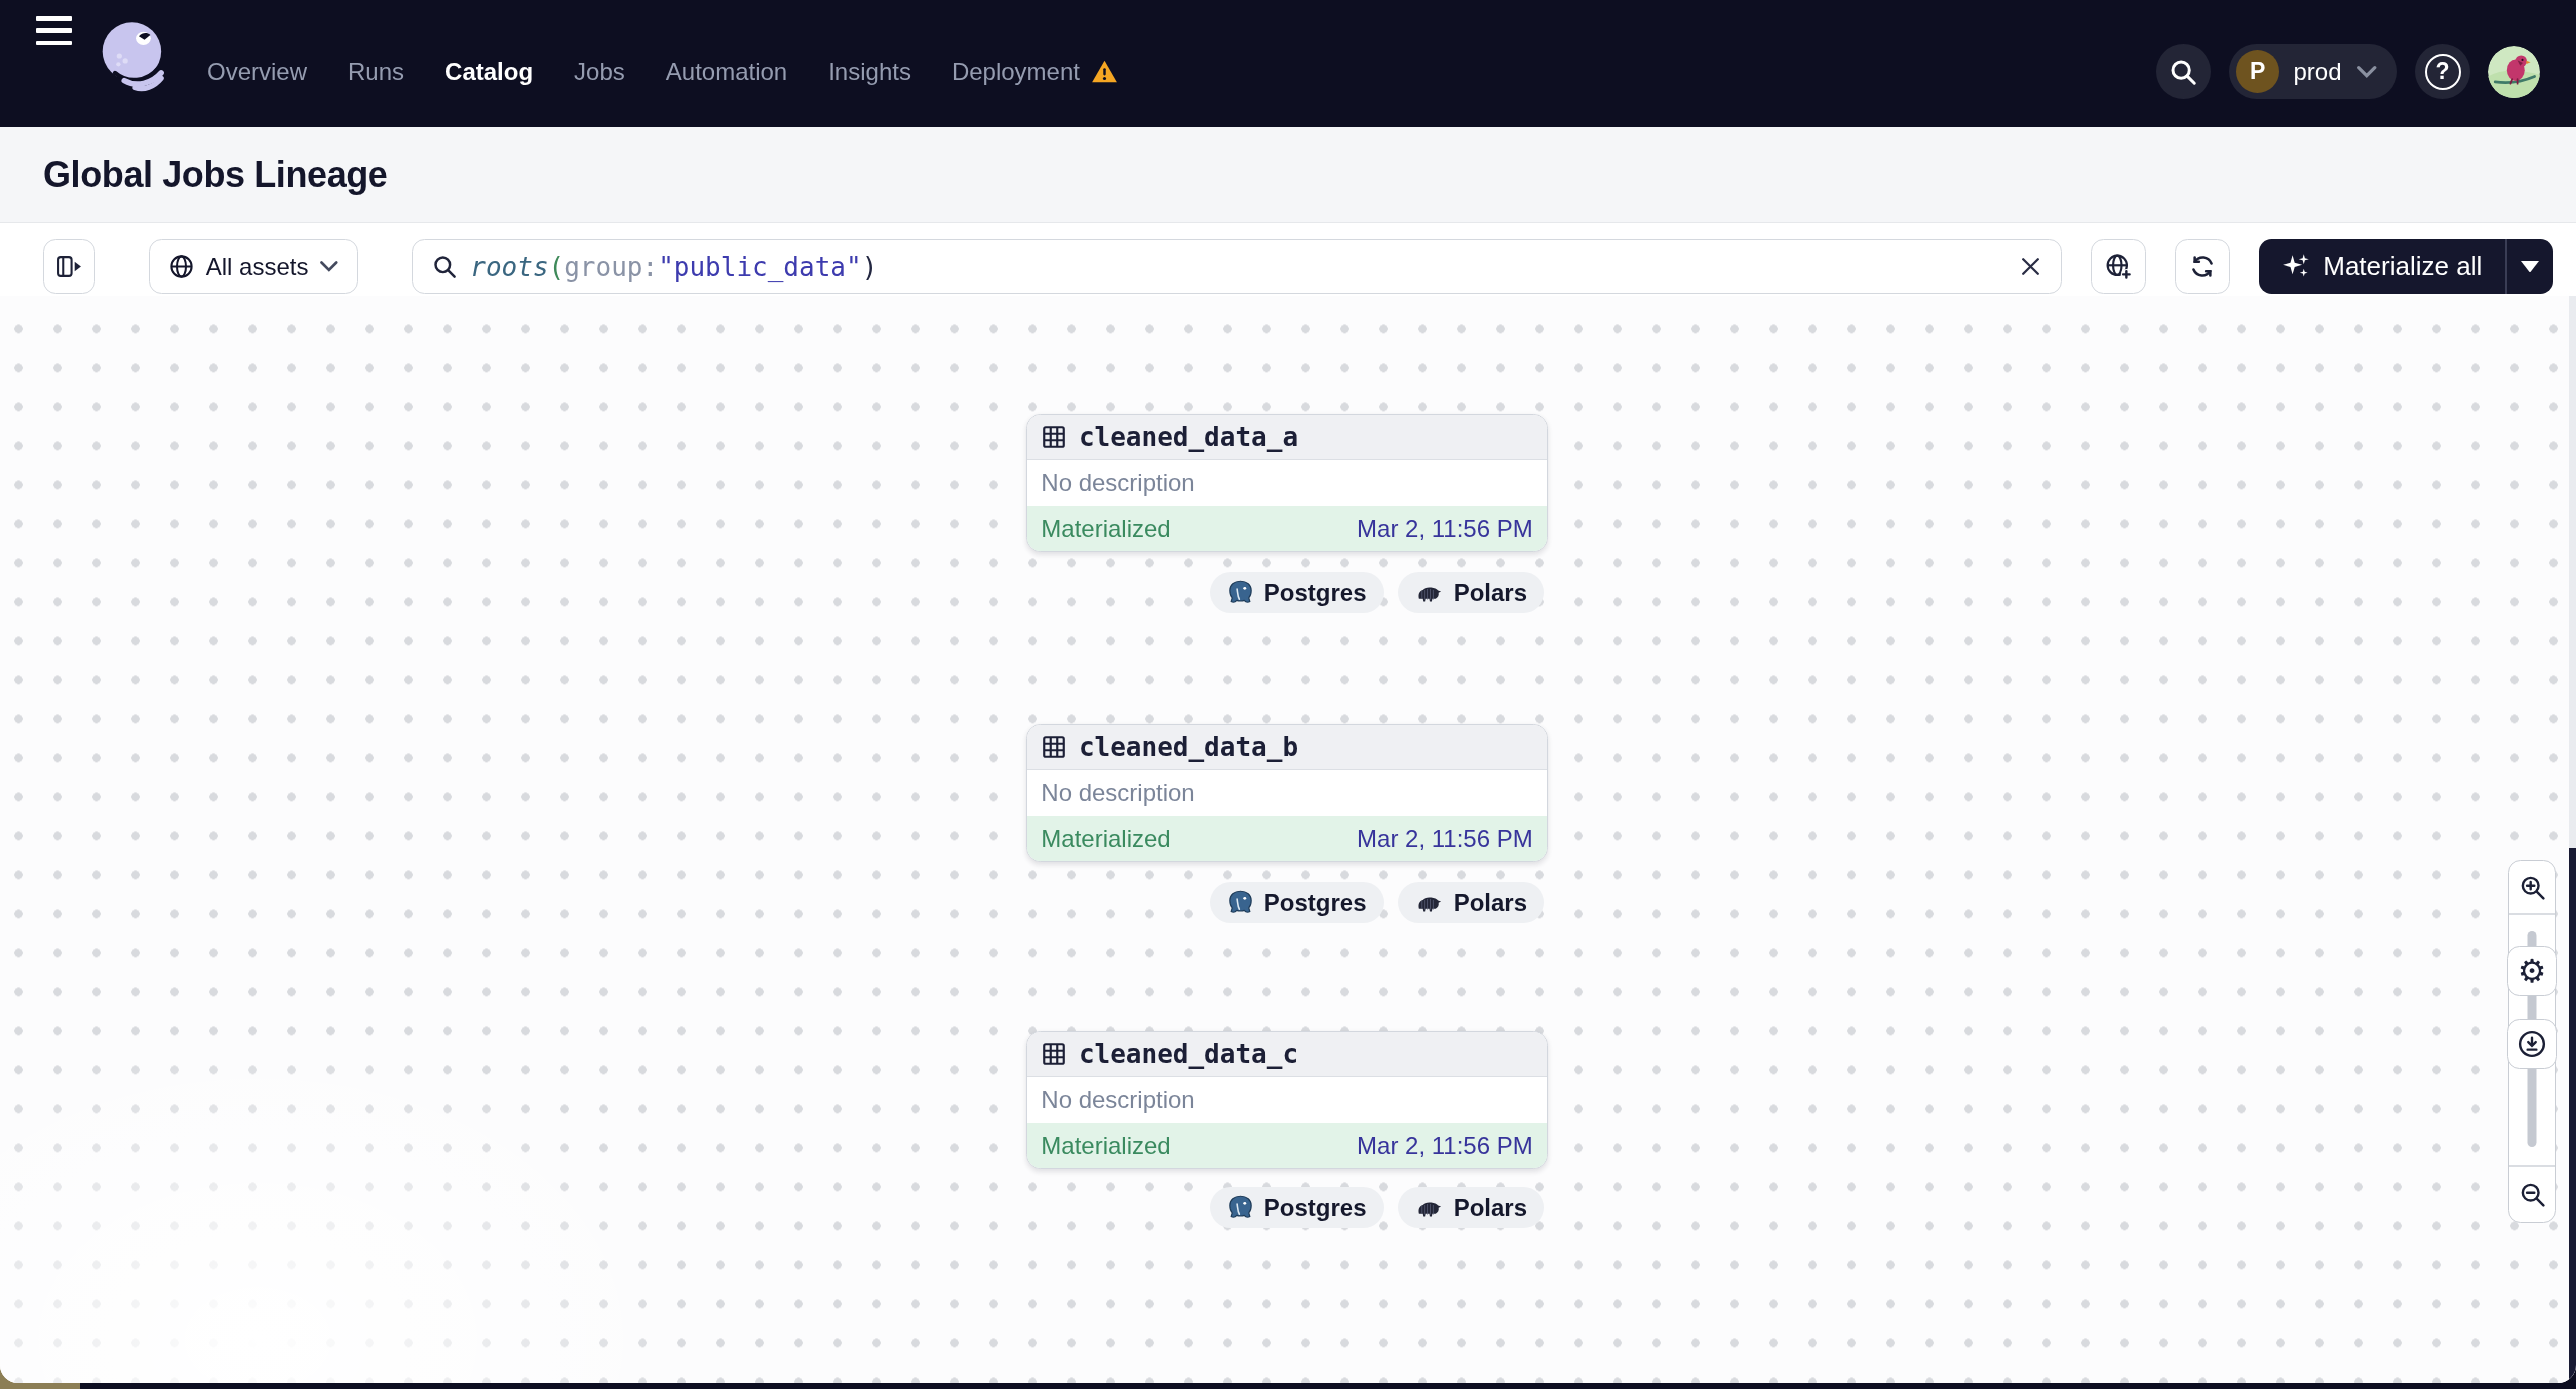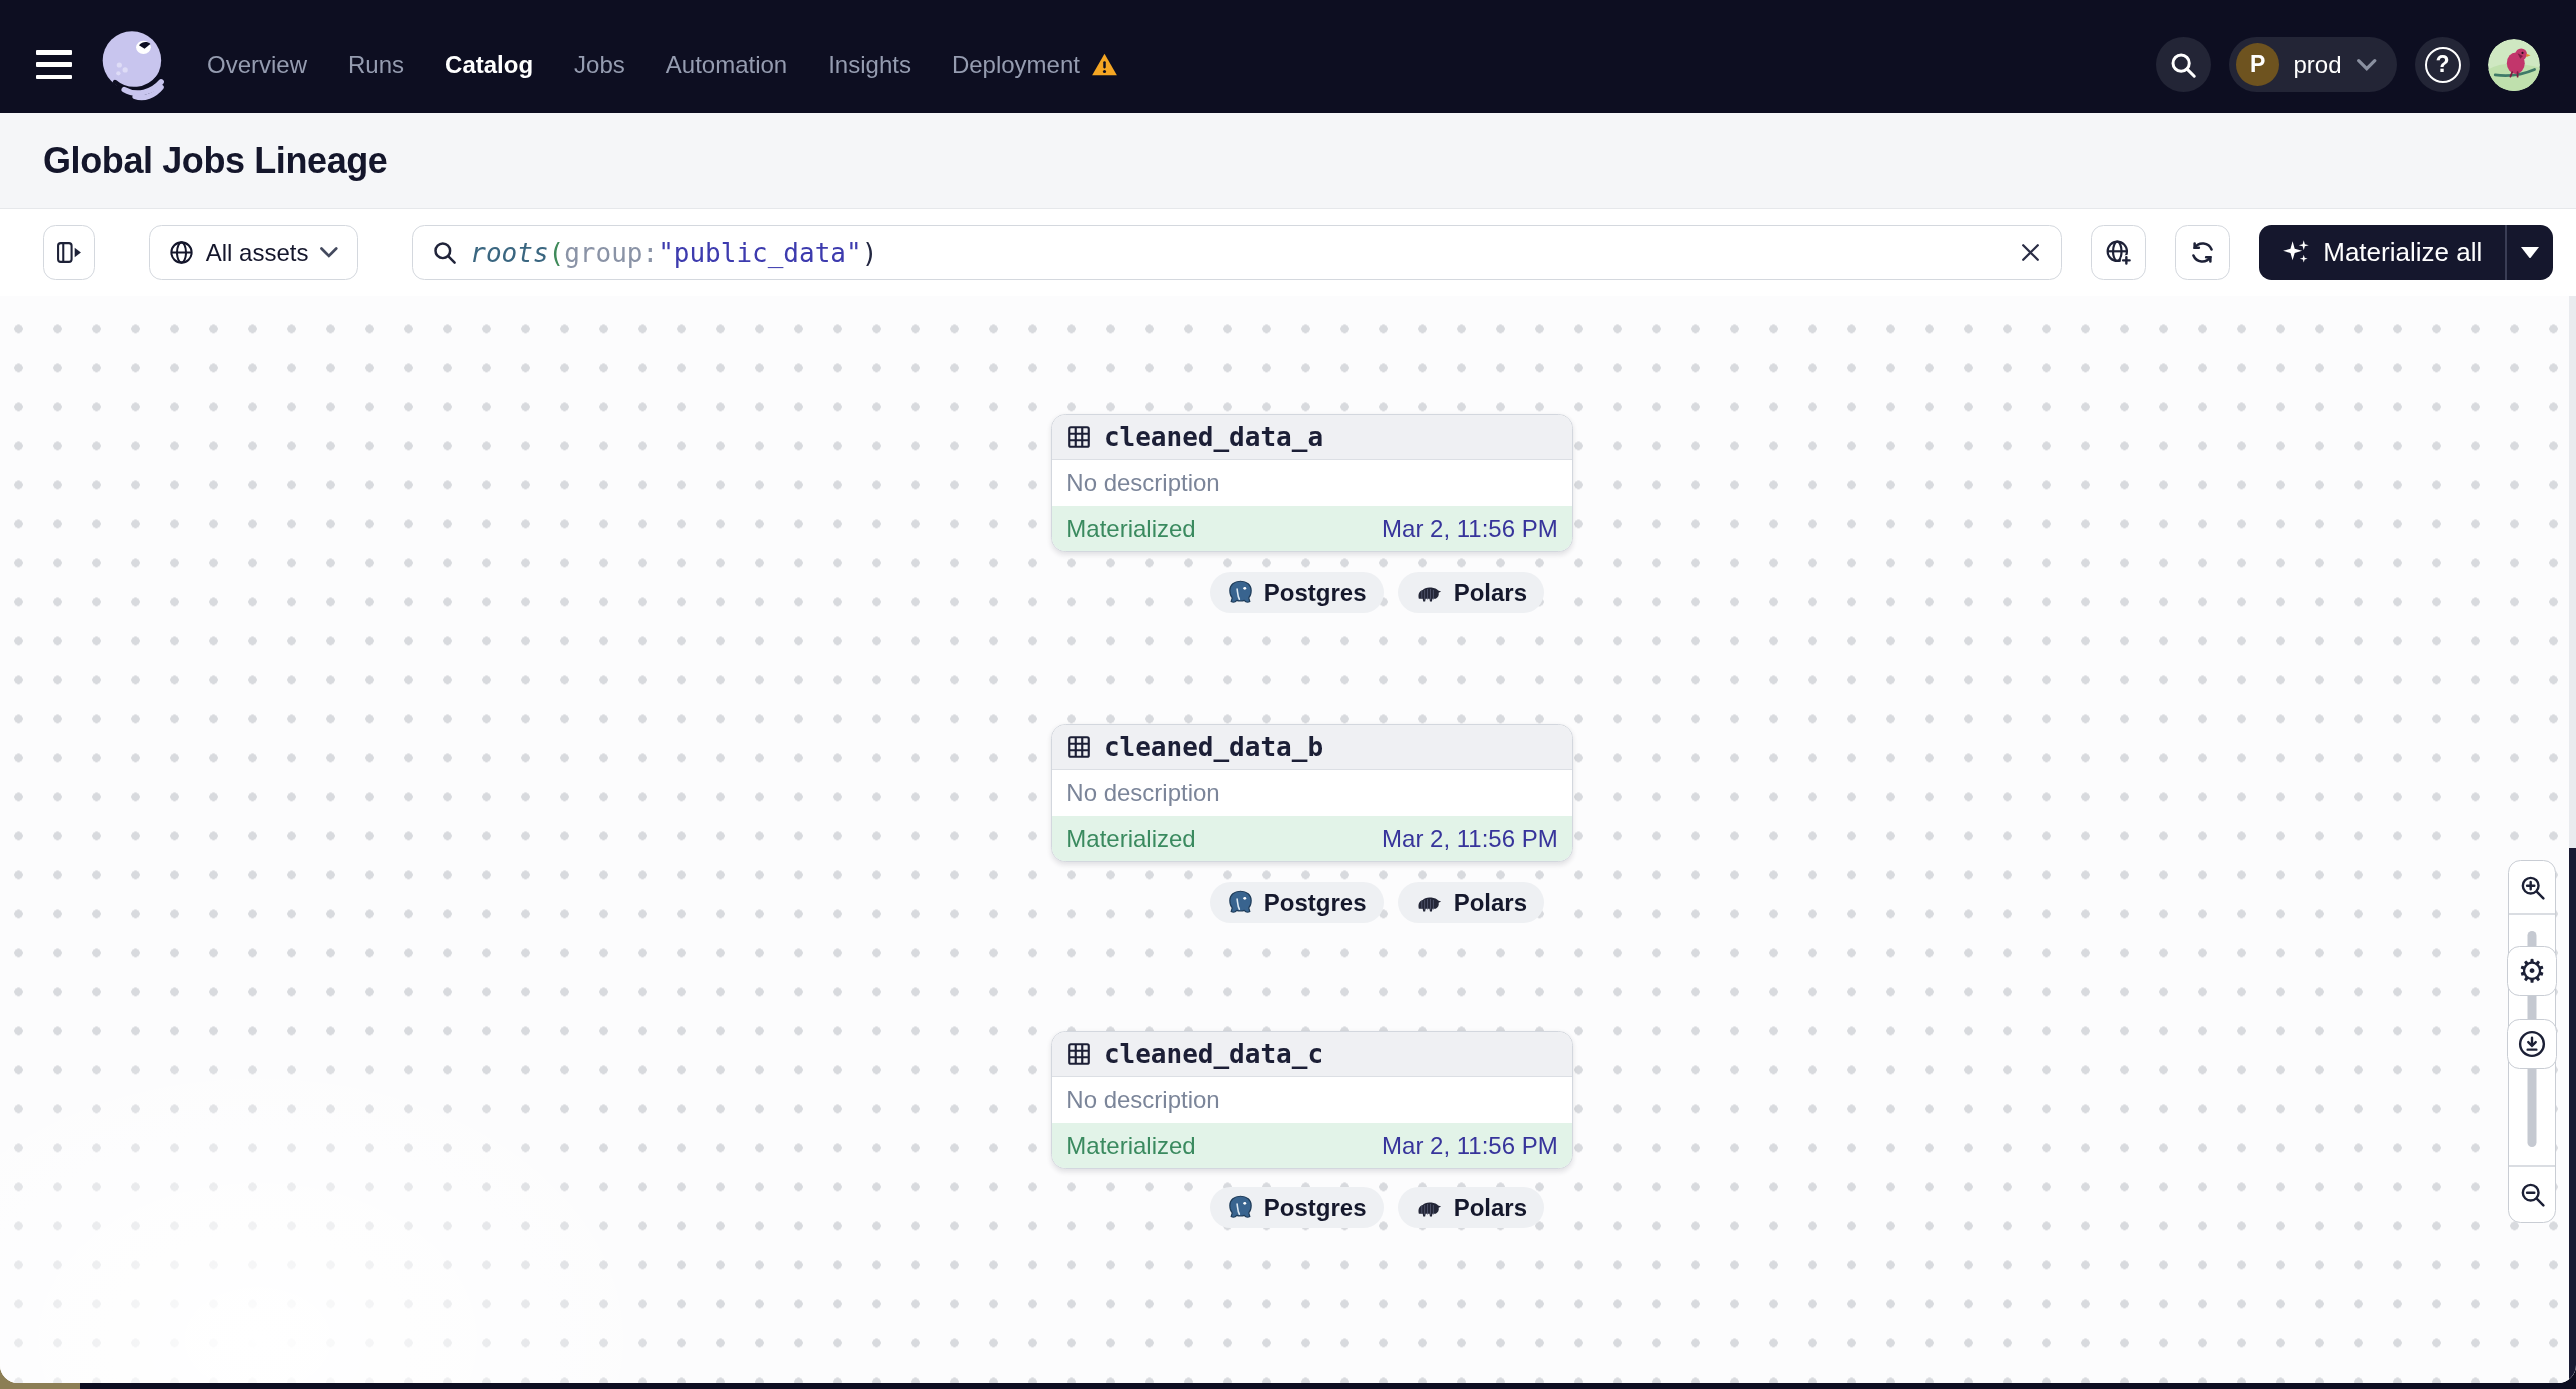--- a/index.html
+++ b/index.html
@@ -5,21 +5,21 @@
   * { margin:0; padding:0; box-sizing:border-box; }
   html,body { width:2576px; height:1389px; overflow:hidden; }
   body { background:#0d0e21; font-family:"Liberation Sans","DejaVu Sans",sans-serif; position:relative; }
 
   .corner-tan { position:absolute; left:0; bottom:0; width:80px; height:54px; background:#8c7e55; z-index:0; }
 
   .app { position:absolute; left:0; top:0; width:2576px; height:1383px; background:#fff;
          border-radius:0 0 18px 18px; overflow:hidden; z-index:1; }
 
   
-  .navbar { height:113px; background:#0d0e21; display:flex; align-items:center; padding:16px 36px 0 36px; }
+  .navbar { height:127px; background:#0d0e21; display:flex; padding:16px 36px 0 36px; }
   .hamburger { width:36px; height:29px; display:flex; flex-direction:column; justify-content:space-between; cursor:pointer; margin-right:23px; }
   .hamburger span { display:block; height:4.5px; background:#fff; border-radius:0.9px; }
   .logo { width:80px; height:80px; margin-right:32px; display:flex; align-items:center; justify-content:center; }
   .nav-links { display:flex; align-items:center; gap:41px; }
   .nav-link { color:#959cb0; font-size:24px; font-weight:500; text-decoration:none; display:flex; align-items:center; gap:10.7px; cursor:pointer; }
   .nav-link.active { color:#ffffff; font-weight:700; }
   .nav-right { margin-left:auto; display:flex; align-items:center; gap:18px; }
   .nav-circle-btn { width:55px; height:55px; border-radius:50%; background:#232536; display:flex; align-items:center; justify-content:center; cursor:pointer; }
   .env-pill { height:55px; border-radius:28px; background:#232536; display:flex; align-items:center; padding:0 19.7px 0 7.2px; gap:14.3px; cursor:pointer; }
   .env-initial { width:43px; height:43px; border-radius:50%; background:#6e531f; color:#fff; font-size:23px; font-weight:700; display:flex; align-items:center; justify-content:center; }
@@ -53,21 +53,21 @@
   .canvas { position:absolute; left:0; top:296px; right:0; bottom:0;
     background-image:
       radial-gradient(626px 447px at 10% 96%, rgba(255,255,255,1) 0%, rgba(255,255,255,0) 70%),
       radial-gradient(circle, #d8dade 4px, rgba(216,218,222,0) 4.5px);
     background-color:#fcfcfd;
     background-size:auto, 39px 39px;
     background-position:0 0, 38px 13.4px; }
   .scroll-strip { position:absolute; right:0; top:0; bottom:0; width:7.2px;
     background:linear-gradient(180deg,#e9ebef 0,#e9ebef 50.8%,#181a33 50.8%,#181a33 100%); }
 
-  .asset-node { position:absolute; left:1051px; width:522px; background:#fff; border:1.8px solid #d3d7de; border-radius:14.3px;
+  .asset-node { position:absolute; left:1026px; width:522px; background:#fff; border:1.8px solid #d3d7de; border-radius:14.3px;
                 overflow:hidden; box-shadow:0 2.7px 5.4px rgba(30,33,50,.12); cursor:pointer; }
   .node-header { height:45px; background:#eff0f3; border-bottom:1.8px solid #dcdfe4; display:flex; align-items:center; gap:11.6px; padding:0 14.3px; }
   .node-name { font-family:"DejaVu Sans Mono",monospace; font-size:26px; font-weight:700; color:#1c1f36; }
   .node-desc { height:46px; display:flex; align-items:center; padding:0 14.3px; font-size:24px; color:#7b8599; background:#fff; }
   .node-status { height:45px; background:#e2f3e8; display:flex; align-items:center; justify-content:space-between; padding:0 14.3px;gap:29px; }
   .status-label { font-size:24px; color:#3a8a5f; }
   .status-time { font-size:24px; color:#37349b; }
 
   .tag-row { position:absolute; left:1022px; width:522px; display:flex; justify-content:flex-end; gap:14.3px; }
   .tag-pill { height:41px; border-radius:20.6px; background:#eef0f3; display:flex; align-items:center; gap:9.8px; padding:0 17px; font-size:24px; font-weight:700; color:#15182c; cursor:pointer; }

